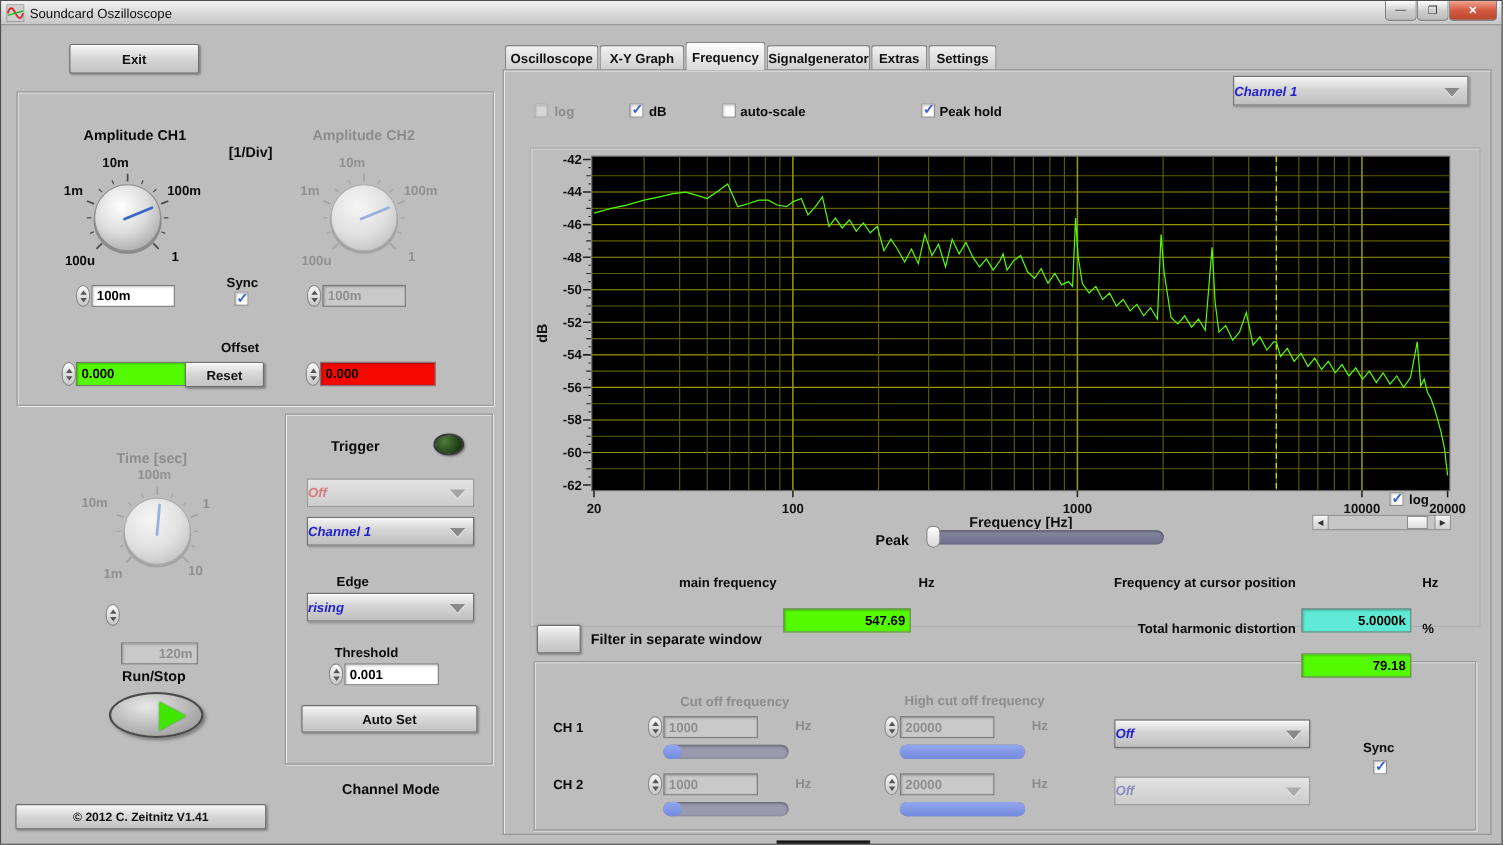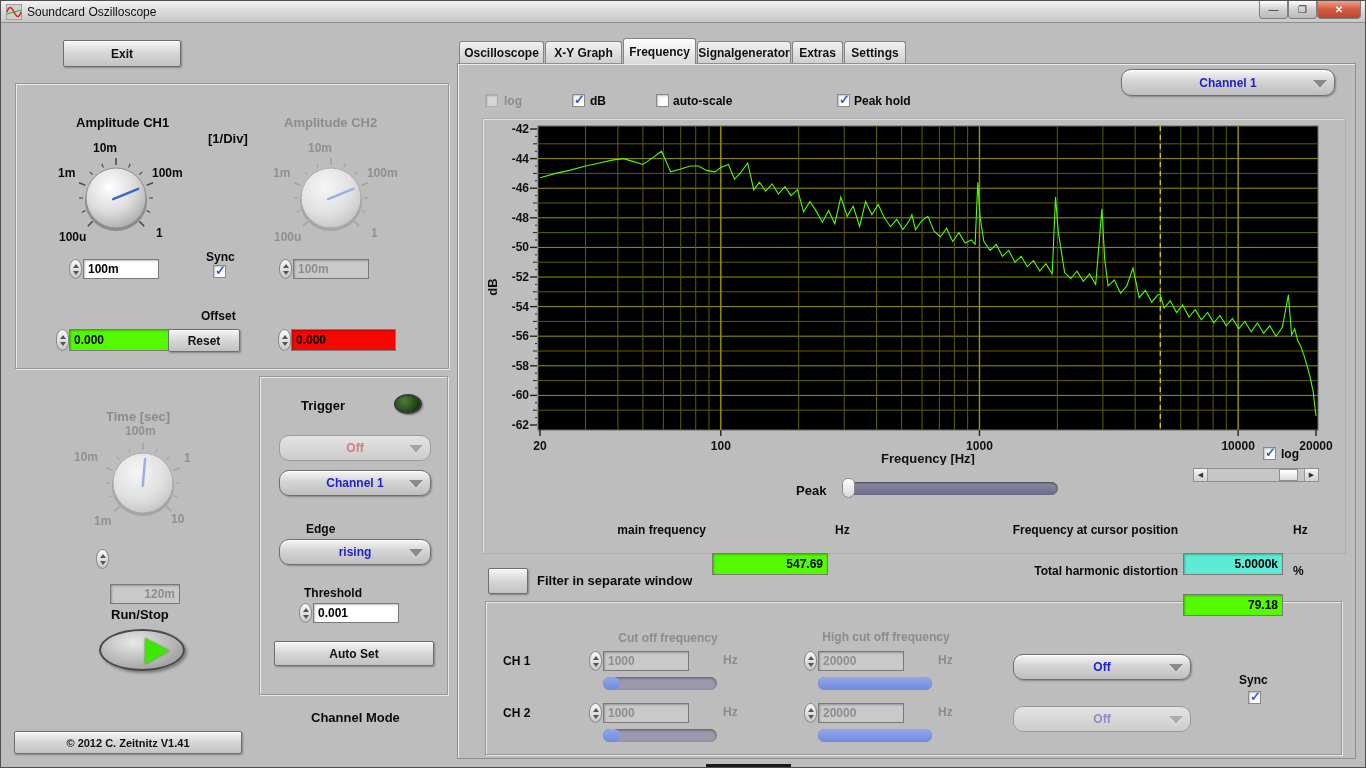--- a/index.html
+++ b/index.html
@@ -14,22 +14,22 @@
   .win-btn{position:absolute;top:0;height:18px;border:1px solid #7E7E7E;border-top:none;
     border-radius:0 0 4px 4px;background:linear-gradient(#FDFDFD,#CFCFCF 50%,#BBB);
     display:flex;align-items:center;justify-content:center;font-size:10px;color:#333;}
   .win-btn.close{background:linear-gradient(#F0A18E,#D4593F 50%,#B8492F);color:#FFF;font-weight:bold;}
   
   .btn{position:absolute;background:linear-gradient(#F7F7F7,#D8D8D8 45%,#C2C2C2);
     border:1px solid #6E6E6E;border-radius:2px;box-shadow:inset 0 1px 0 #FFF,1px 1px 2px rgba(0,0,0,.3);
     display:flex;align-items:center;justify-content:center;font-weight:bold;font-size:12px;color:#111;}
   .panel{position:absolute;border:1px solid #979797;box-shadow:inset 1px 1px 0 #E9E9E9, 1px 1px 0 #E9E9E9;}
   .dd{position:absolute;background:linear-gradient(#F6F6F6,#D4D4D4 45%,#BFBFBF);
-    border:1px solid #707070;border-radius:10px;box-shadow:inset 0 1px 0 #FFF,1px 1px 2px rgba(0,0,0,.3);
-    display:flex;align-items:center;justify-content:center;}
+    border:1px solid #707070;border-radius:0;box-shadow:inset 0 1px 0 #FFF,1px 1px 2px rgba(0,0,0,.3);
+    display:flex;align-items:center;font-style:italic;}
   .dd-text{font-weight:bold;font-size:12px;color:#2222CC;}
   .dd-arrow{position:absolute;right:7px;top:50%;margin-top:-3px;width:0;height:0;
     border-left:7px solid transparent;border-right:7px solid transparent;border-top:8px solid #8A8A8A;
     filter:drop-shadow(0 1px 0 #EEE);}
   .dd.disabled{background:linear-gradient(#E3E3E3,#CCC);border-color:#9A9A9A;box-shadow:none;}
   .lbl{position:absolute;font-weight:bold;font-size:12px;color:#0A0A0A;white-space:nowrap;}
   .lbl.big{font-size:13px;}
   .lbl.gray{color:#8C8C8C;}
   .chk{position:absolute;width:13px;height:13px;background:#FDFDFD;border:1px solid #8A8A8A;
     box-shadow:inset 1px 1px 2px rgba(0,0,0,.25);}
@@ -51,21 +51,21 @@
   .fslider .fill{height:100%;border-radius:7px;background:linear-gradient(#93A7EC,#7289DE);}
   
   .tab{position:absolute;top:40px;height:23px;background:linear-gradient(#F2F2F2,#CDCDCD);
     border:1px solid #848484;border-bottom:none;border-radius:3px 3px 0 0;
     display:flex;align-items:center;justify-content:center;font-weight:bold;font-size:12px;color:#111;z-index:2;}
   .tab.active{top:37px;height:26px;background:linear-gradient(#FEFEFE,#D9D9D9);z-index:4;}
   .tabpage{position:absolute;left:456px;top:62px;width:899px;height:696px;
     border:1px solid #8F8F8F;box-shadow:inset 1px 1px 0 #EDEDED;background:#BDBDBD;z-index:3;}
   .knoblbl{position:absolute;font-weight:bold;font-size:12px;color:#0A0A0A;white-space:nowrap;}
   .knoblbl.gray{color:#909090;}
-  .graph-frame{position:absolute;left:481px;top:117px;width:864px;height:436px;
+  .graph-frame{position:absolute;left:481px;top:133px;width:864px;height:436px;
     border:1px solid #ADADAD;box-shadow:inset 1px 1px 0 #E2E2E2;}
   .scrollbar{position:absolute;left:1192px;top:467px;width:126px;height:14px;background:#C6C6C6;
     border:1px solid #8F8F8F;display:flex;}
   .sb-btn{width:14px;height:100%;background:linear-gradient(#F4F4F4,#CFCFCF);border-right:1px solid #999;
     border-left:1px solid #999;font-size:7px;color:#333;display:flex;align-items:center;justify-content:center;}
   .sb-track{flex:1;position:relative;}
   .sb-thumb{position:absolute;right:6px;top:0;width:19px;height:12px;background:linear-gradient(#FFF,#DDD);
     border:1px solid #8F8F8F;}
   .zoom-track{position:absolute;left:843px;top:481px;width:214px;height:13px;border-radius:7px;
     background:linear-gradient(#8A8AA2,#6C6C88);box-shadow:inset 0 1px 2px rgba(0,0,0,.5);}

